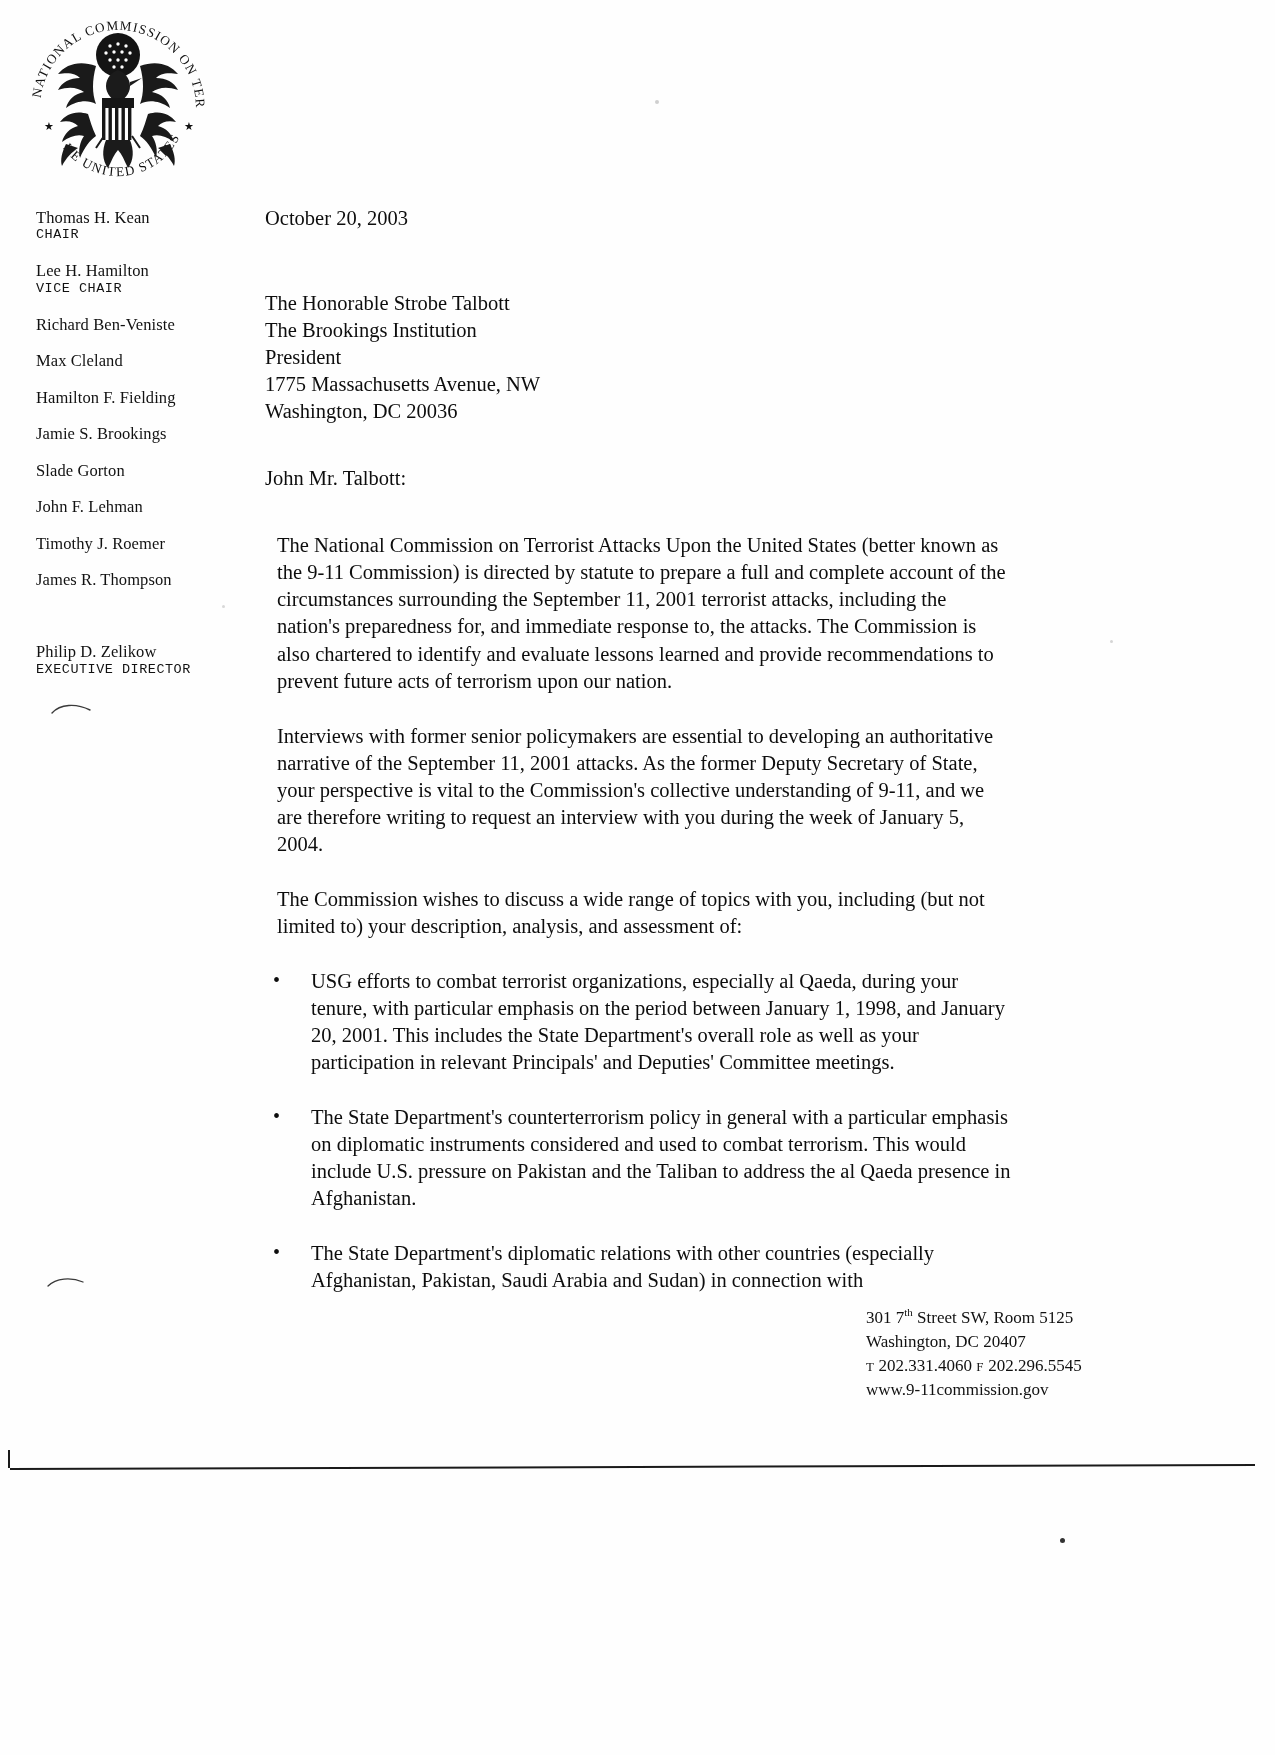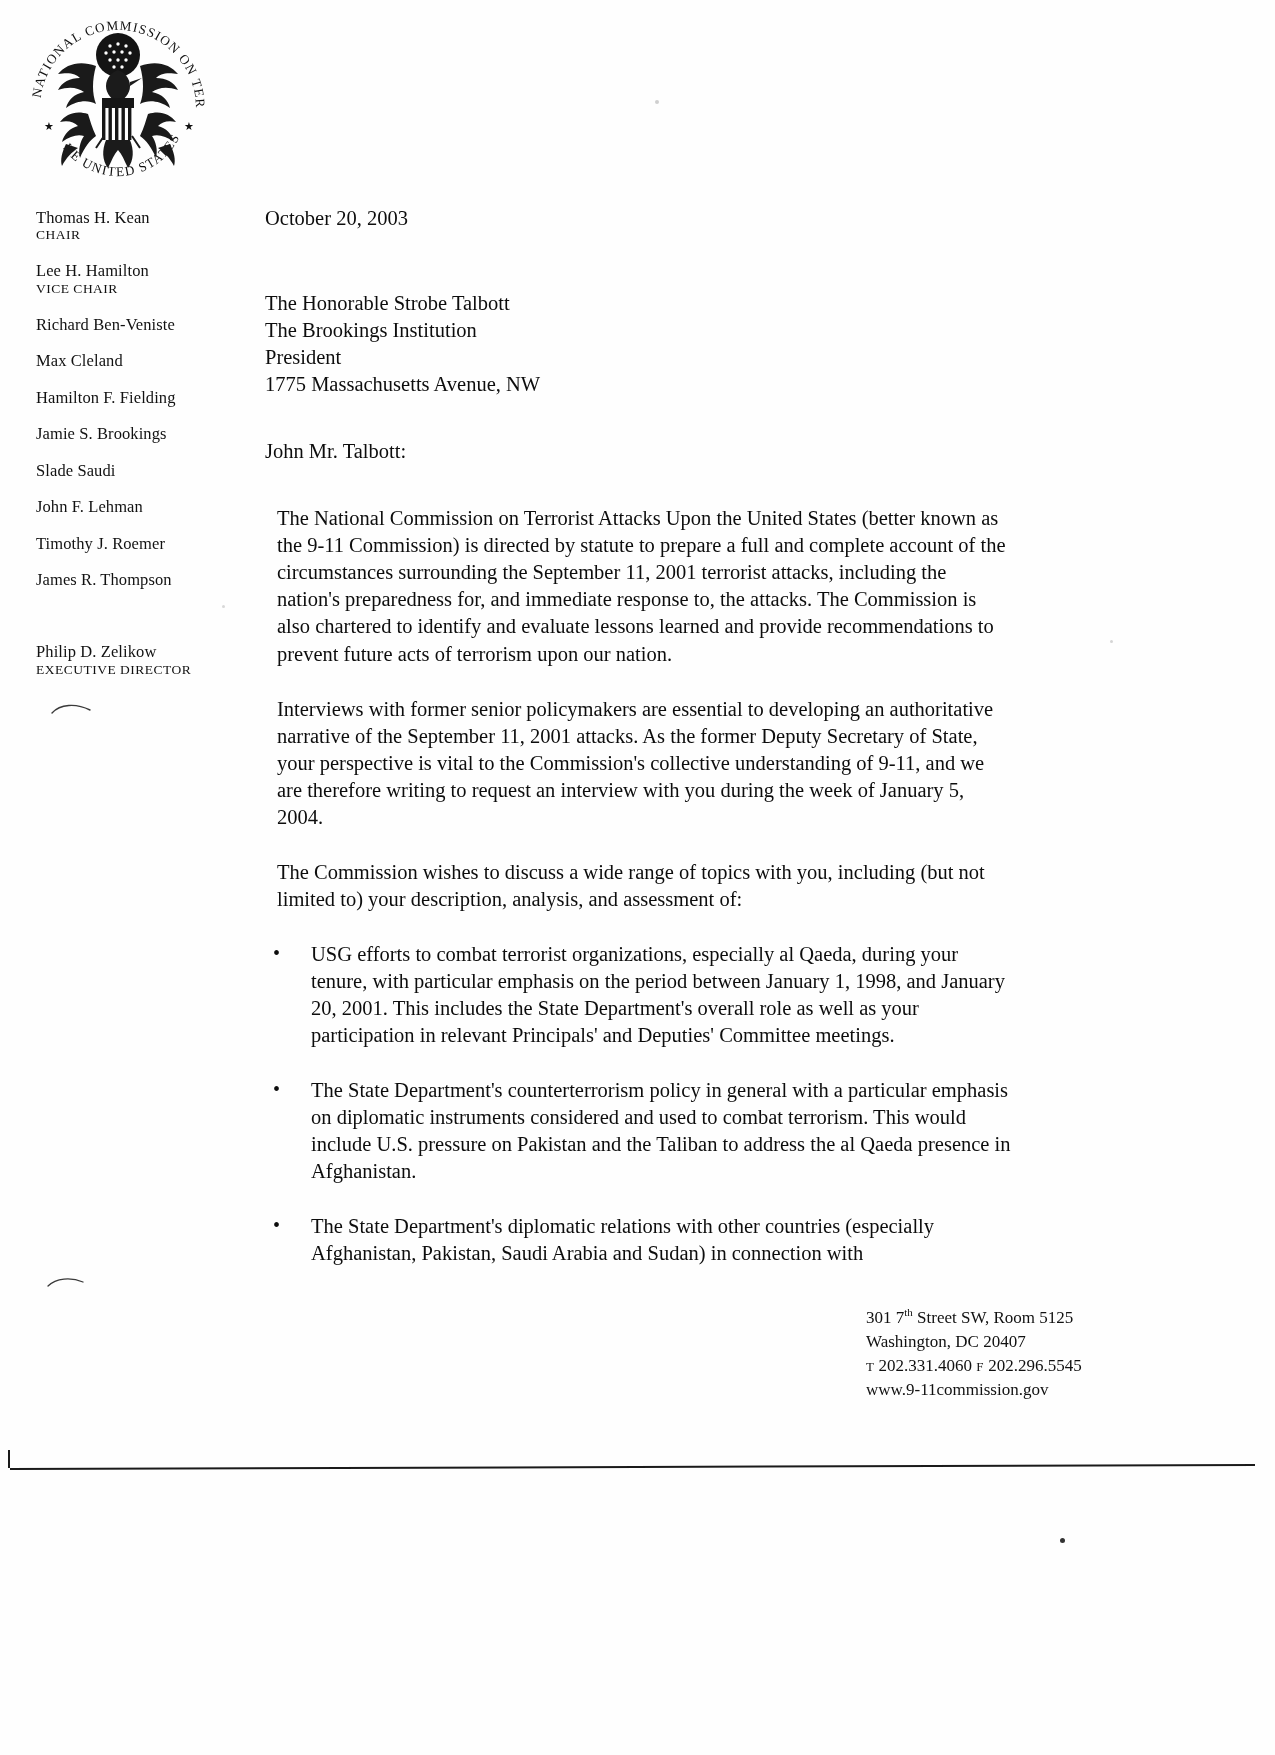--- a/index.html
+++ b/index.html
@@ -42,21 +42,21 @@
     margin-bottom: 17px;
   }
   .member-name {
     font-family: Liberation Serif, serif;
     font-size: 16.5px;
     line-height: 1.18;
     letter-spacing: 0.1px;
     color: #111;
   }
   .member-role {
-    font-family: Liberation Serif, serif;
+    font-family: Liberation Mono, monospace;
     font-size: 13.5px;
     letter-spacing: 0.5px;
     line-height: 1.25;
     color: #111;
   }
   .sidebar-gap { height: 22px; }
   .director { margin-top: 14px; }
   .squiggle {
     margin-top: 22px;
     margin-left: 14px;
@@ -250,21 +250,21 @@
 
     <div class="member">
       <div class="member-name">Hamilton F. Fielding</div>
     </div>
 
     <div class="member">
       <div class="member-name">Jamie S. Brookings</div>
     </div>
 
     <div class="member">
-      <div class="member-name">Slade Saudi</div>
+      <div class="member-name">Slade Gorton</div>
     </div>
 
     <div class="member">
       <div class="member-name">John F. Lehman</div>
     </div>
 
     <div class="member">
       <div class="member-name">Timothy J. Roemer</div>
     </div>
 
@@ -288,20 +288,21 @@
 
   <div class="letter">
 
     <div class="date">October 20, 2003</div>
 
     <div class="addr-block">
       <div class="addr-line">The Honorable Strobe Talbott</div>
       <div class="addr-line">The Brookings Institution</div>
       <div class="addr-line">President</div>
       <div class="addr-line">1775 Massachusetts Avenue, NW</div>
+      <div class="addr-line">Washington, DC 20036</div>
     </div>
 
     <div class="salutation">John Mr. Talbott:</div>
 
     <p class="para">The National Commission on Terrorist Attacks Upon the United States (better known as the 9-11 Commission) is directed by statute to prepare a full and complete account of the circumstances surrounding the September 11, 2001 terrorist attacks, including the nation's preparedness for, and immediate response to, the attacks.  The Commission is also chartered to identify and evaluate lessons learned and provide recommendations to prevent future acts of terrorism upon our nation.</p>
     <p class="para">Interviews with former senior policymakers are essential to developing an authoritative narrative of the September 11, 2001 attacks.  As the former Deputy Secretary of State, your perspective is vital to the Commission's collective understanding of 9-11, and we are therefore writing to request an interview with you during the week of January 5, 2004.</p>
     <p class="para">The Commission wishes to discuss a wide range of topics with you, including (but not limited to) your description, analysis, and assessment of:</p>
 
     <ul class="topics">
       <li>

